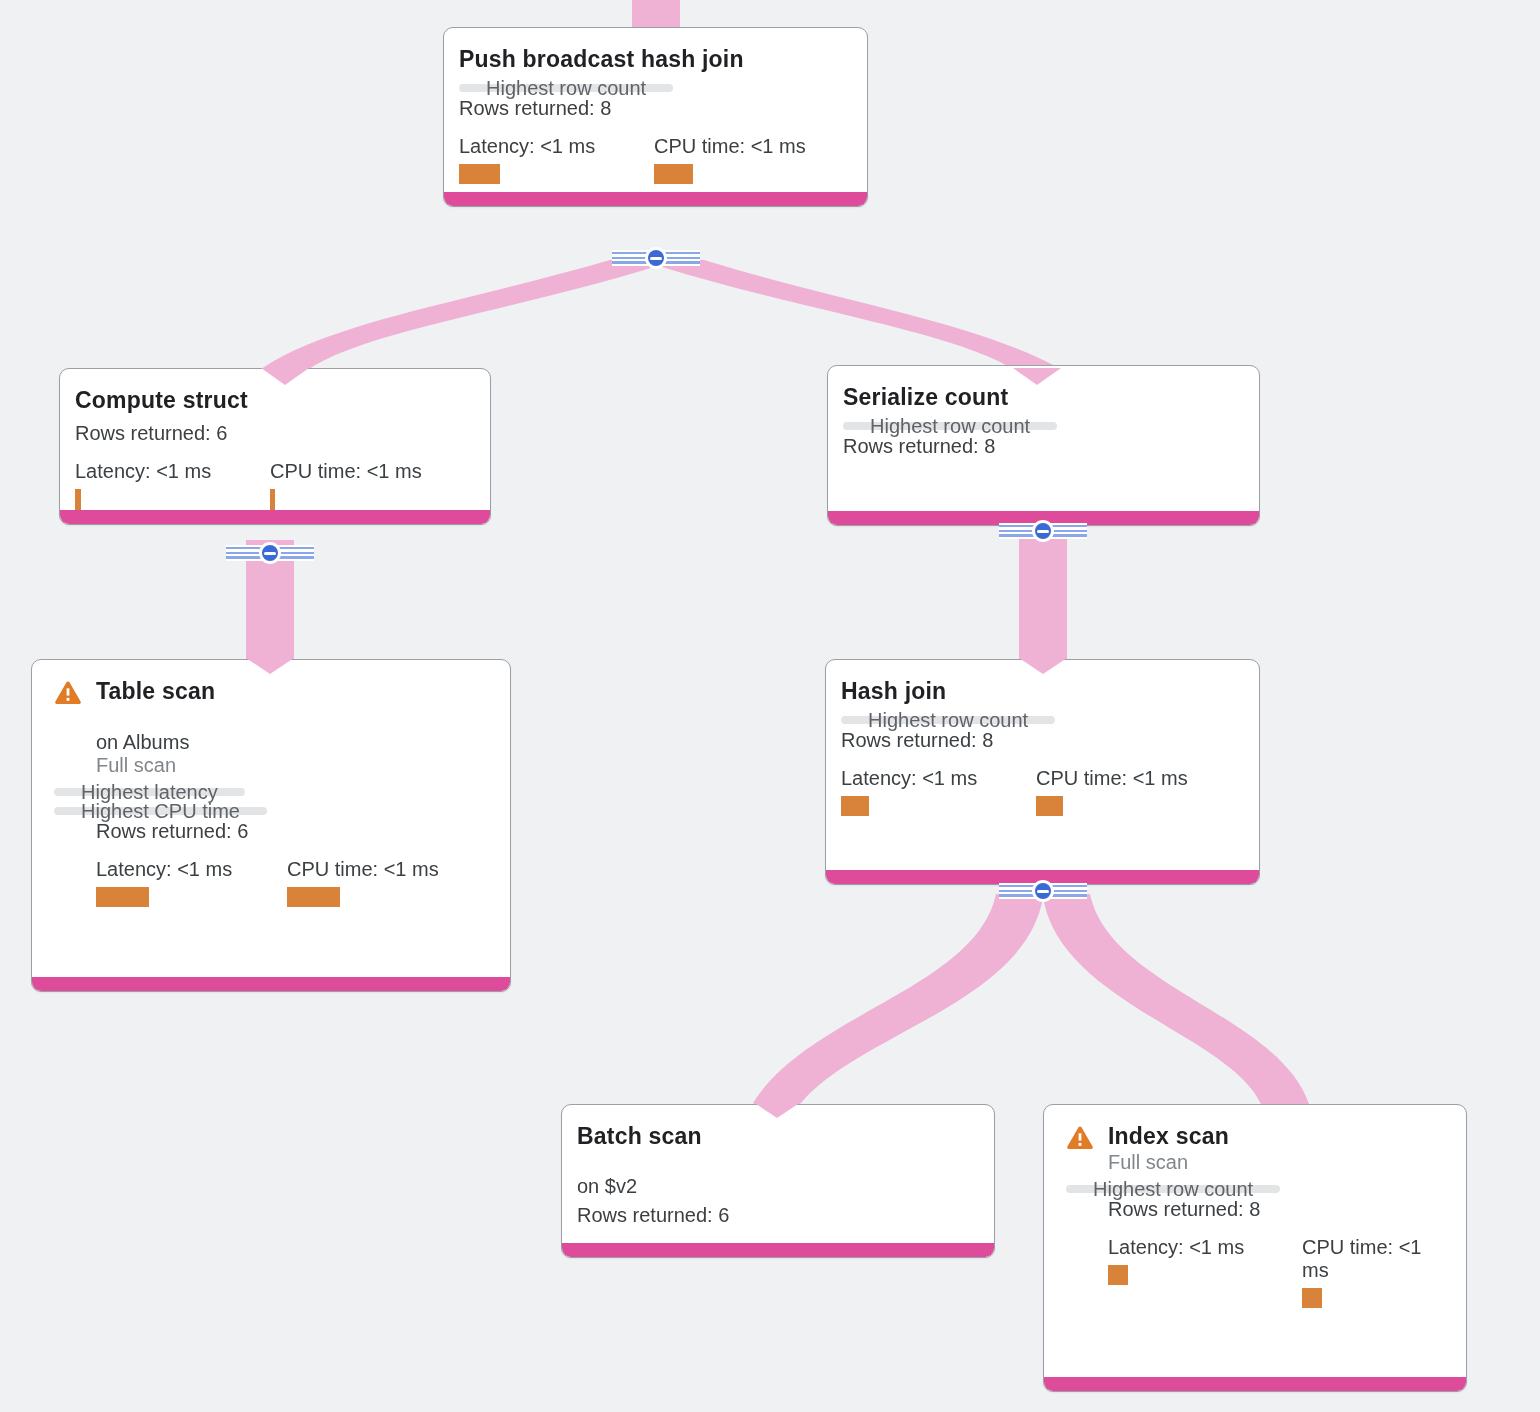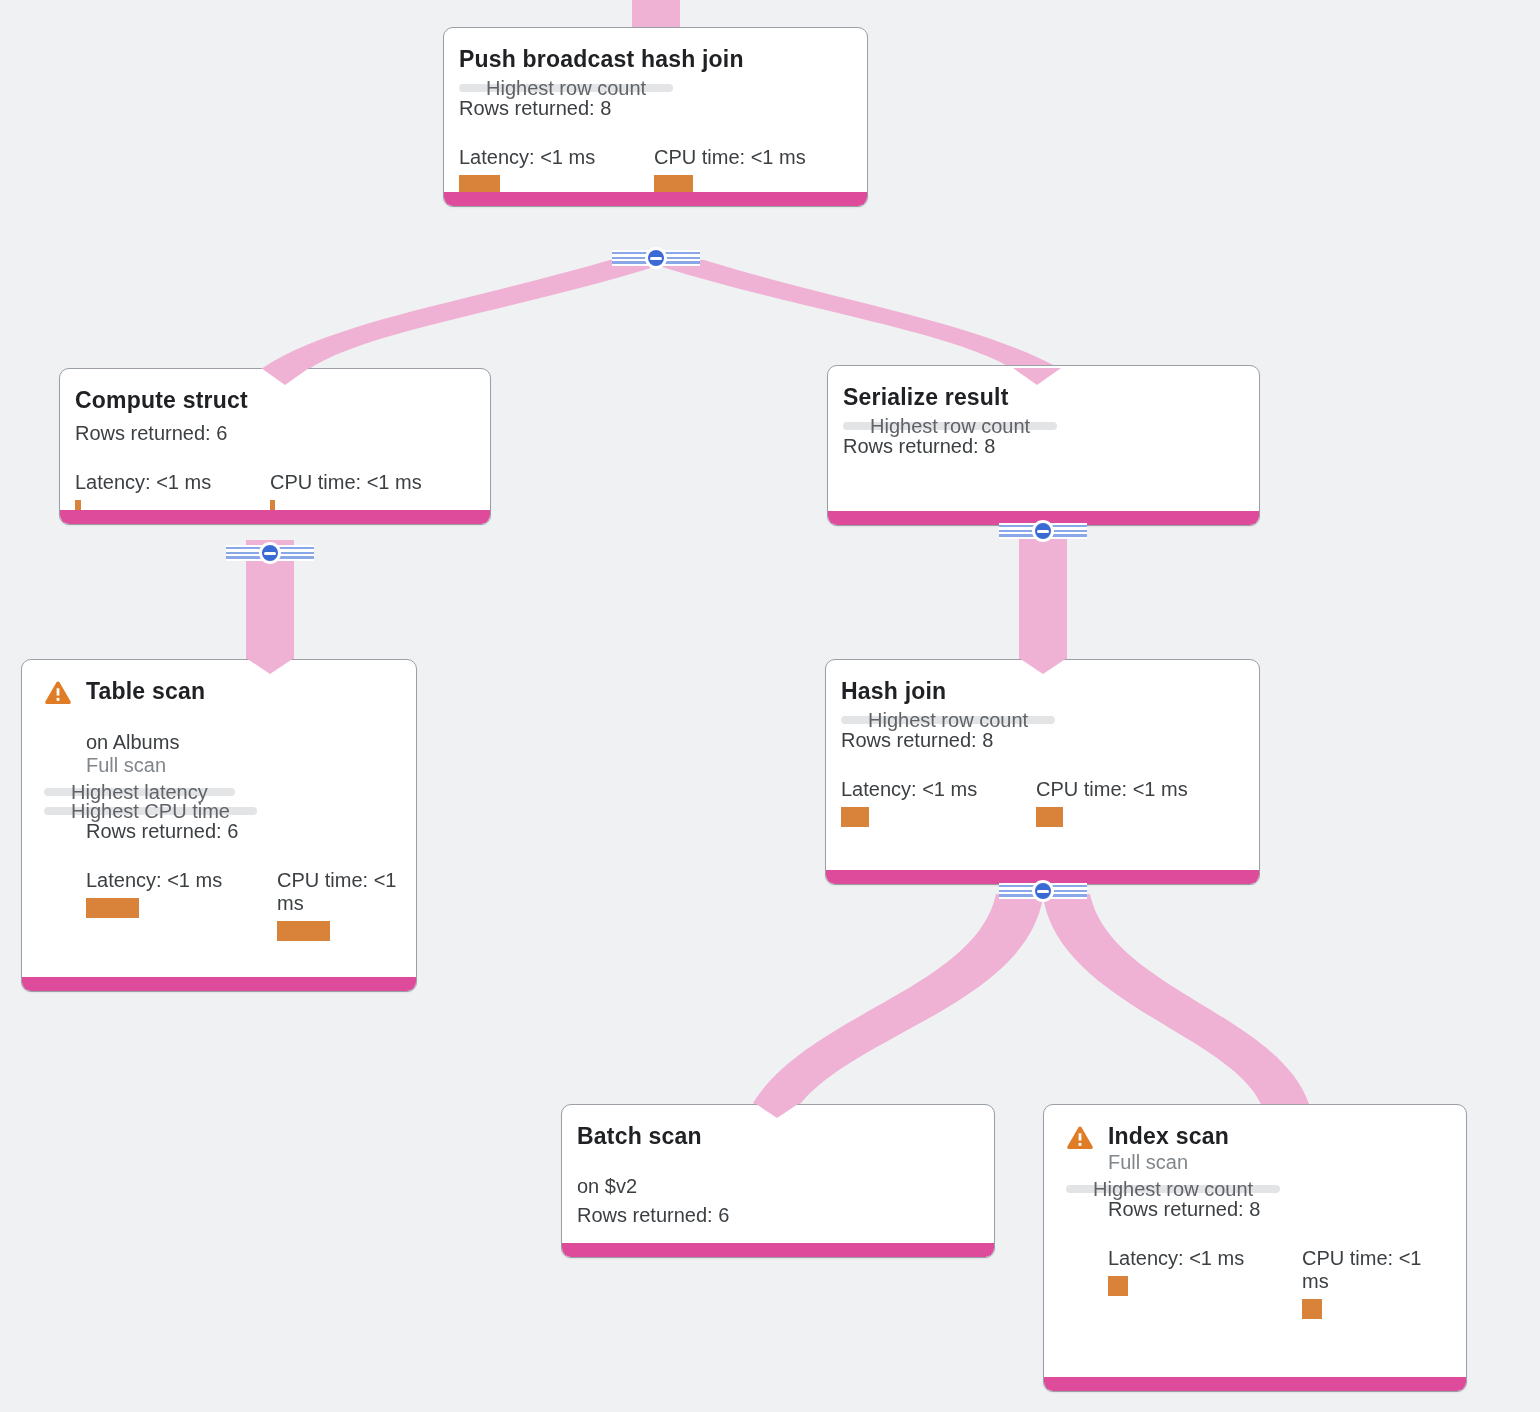--- a/index.html
+++ b/index.html
@@ -20,21 +20,21 @@
   .node-body.with-icon{padding-left:22px}
   .title-row{display:flex;align-items:flex-start;gap:14px}
   .title{font-size:23px;font-weight:600;color:var(--text_primary);letter-spacing:.2px}
   .indent{margin-left:42px}
   .sub{font-size:20px;color:var(--text_secondary);margin-top:25px}
   .muted{font-size:20px;color:var(--text_muted);margin-top:0}
   .badge{display:inline-block;background:var(--badge_bg);color:var(--badge_text);font-size:20px;
          padding:4px 27px;border-radius:18px;margin-top:11px}
   .badge-line{line-height:0;margin:0}
   .rows{font-size:20px;color:var(--text_secondary);margin-top:5px}
-  .metrics{display:grid;grid-template-columns:195px 1fr;margin-top:26px}
+  .metrics{display:grid;grid-template-columns:195px 1fr;margin-top:15px}
   .metric-label{font-size:20px;color:var(--text_secondary)}
   .metric-bar{height:20px;background:var(--metric_orange);margin-top:6px}
   .collapse{position:absolute;z-index:3;width:88px;height:28px;transform:translate(-50%,-50%);
             display:flex;align-items:center;justify-content:center;cursor:pointer}
   .stripes{position:absolute;left:0;right:0;top:50%;transform:translateY(-50%);height:16px;
     background:linear-gradient(to bottom,#fff 0 2px,var(--stripe_blue) 2px 4.5px,#fff 4.5px 6.7px,
       var(--stripe_blue) 6.7px 9.2px,#fff 9.2px 11.4px,var(--stripe_blue) 11.4px 14px,#fff 14px 16px)}
   .circle{position:relative;width:22px;height:22px;background:var(--button_blue);border:3px solid #fff;
           border-radius:50%;display:flex;align-items:center;justify-content:center}
   .minus{width:12px;height:3px;background:#fff;border-radius:2px}
@@ -92,29 +92,29 @@
           <div class="metric-bar" style="height: 24px; width: 5px;"></div>
         </div>
       </div>
     </div>
     <div class="node-bar"></div>
   </div>
 
   <div class="node" style="left:827px;top:365px;width:433px;height:161px">
     <div class="node-body">
       <div class="title-row">
-        <span class="title">Serialize result</span>
+        <span class="title">Serialize count</span>
       </div>
       <div class="badge-line"><span class="badge">Highest row count</span></div>
       <div class="rows">Rows returned: 8</div>
     </div>
     <div class="node-bar"></div>
   </div>
 
-  <div class="node" style="left:21px;top:659px;width:396px;height:333px">
+  <div class="node" style="left:31px;top:659px;width:480px;height:333px">
     <div class="node-body with-icon">
       <div class="title-row">
         <svg class="warn" width="28" height="26" viewBox="0 0 24 22">
           <path d="M10.7 1.8 L1.2 18.3 A1.5 1.5 0 0 0 2.5 20.5 L21.5 20.5 A1.5 1.5 0 0 0 22.8 18.3 L13.3 1.8 A1.5 1.5 0 0 0 10.7 1.8 Z" fill="#e07c26"></path>
           <rect x="10.8" y="7" width="2.4" height="6.2" fill="#fff"></rect>
           <rect x="10.8" y="15.2" width="2.4" height="2.5" fill="#fff"></rect>
         </svg>
         <span class="title">Table scan</span>
       </div>
       <div class="sub indent">on Albums</div>

